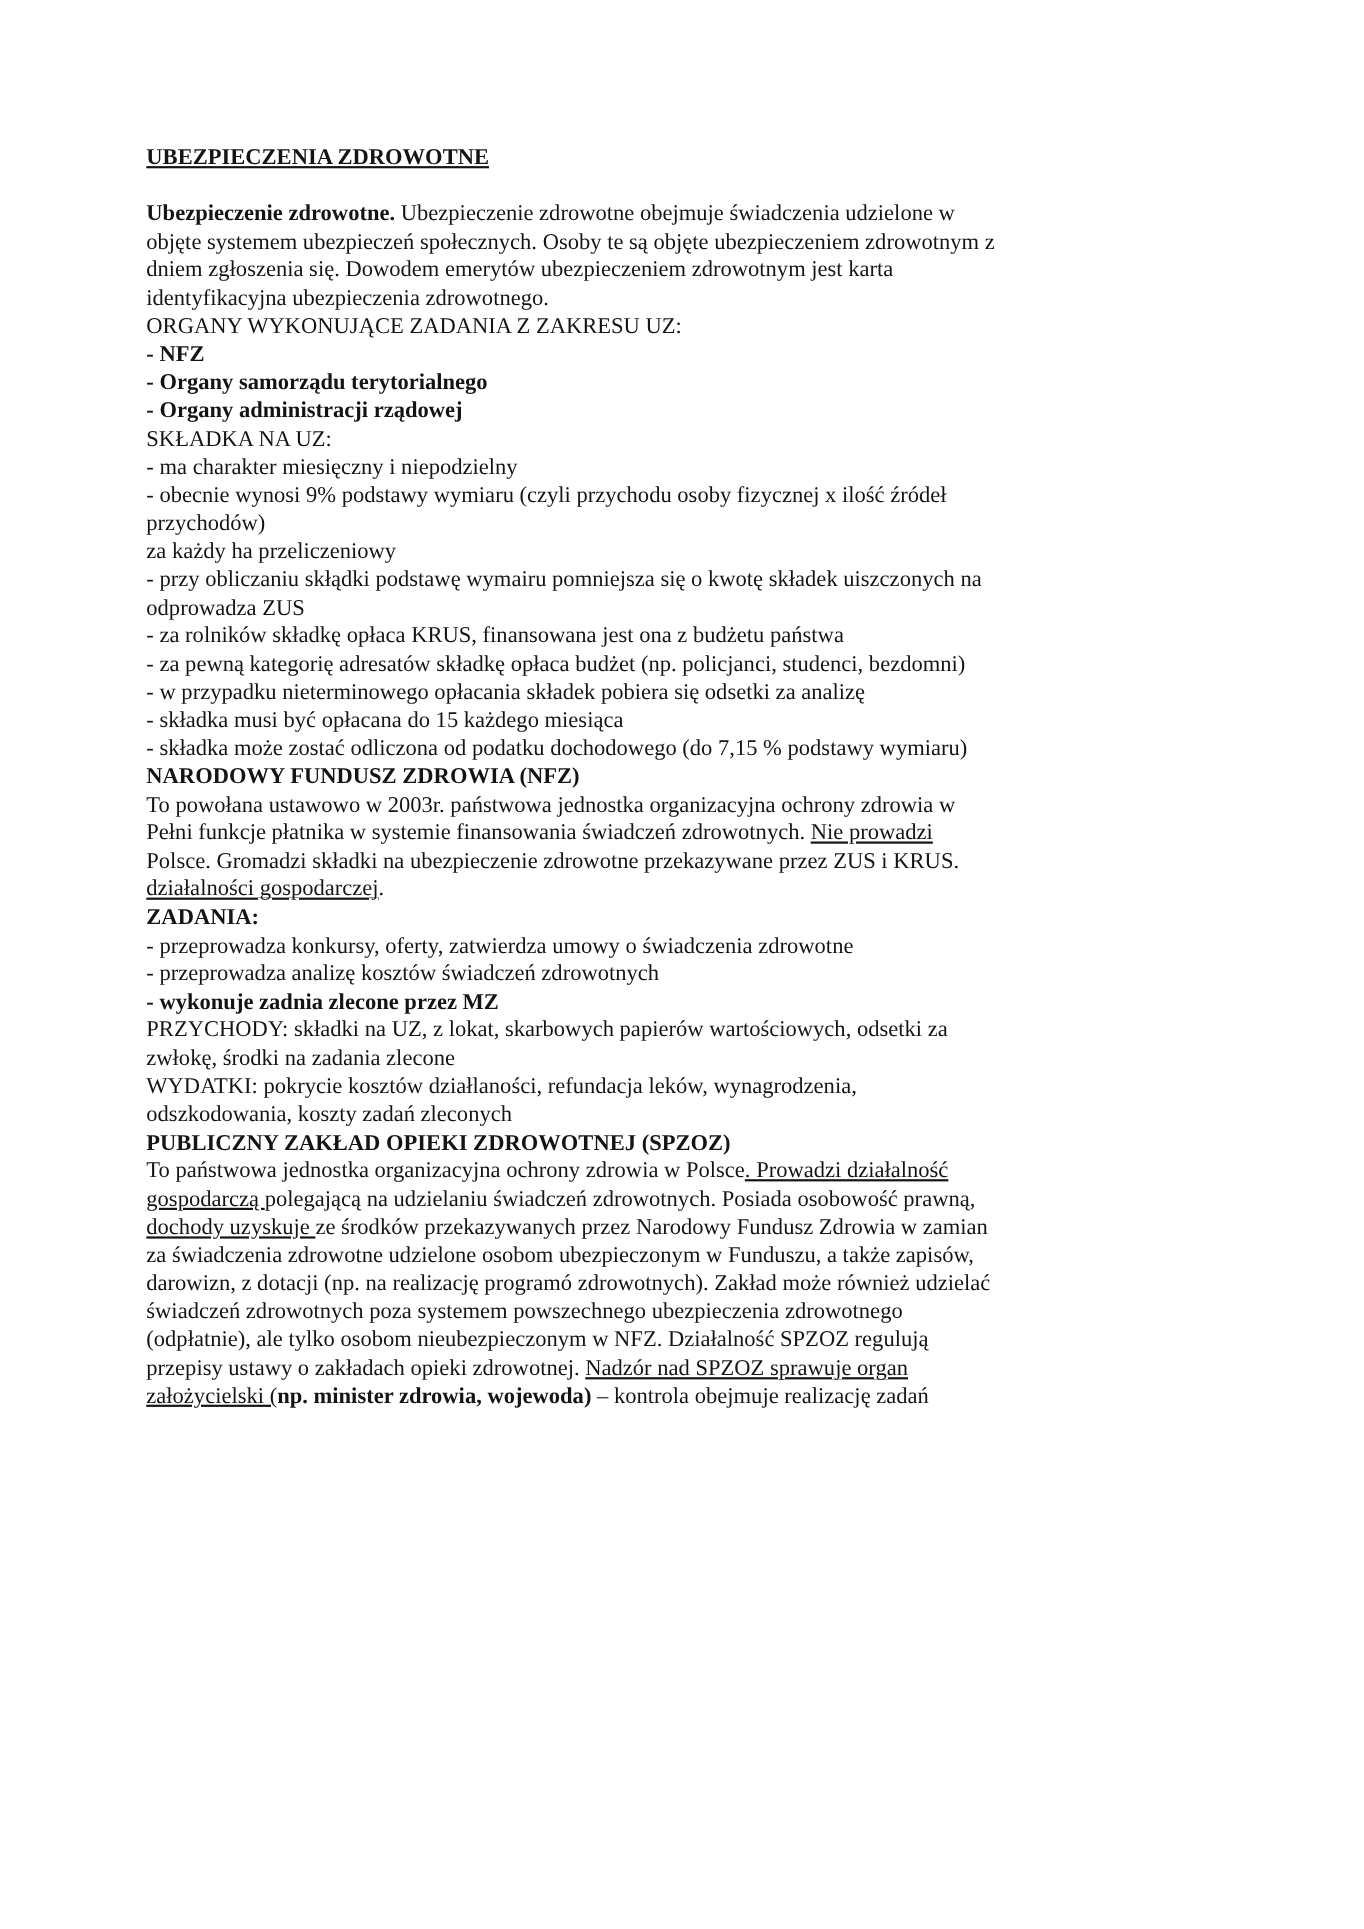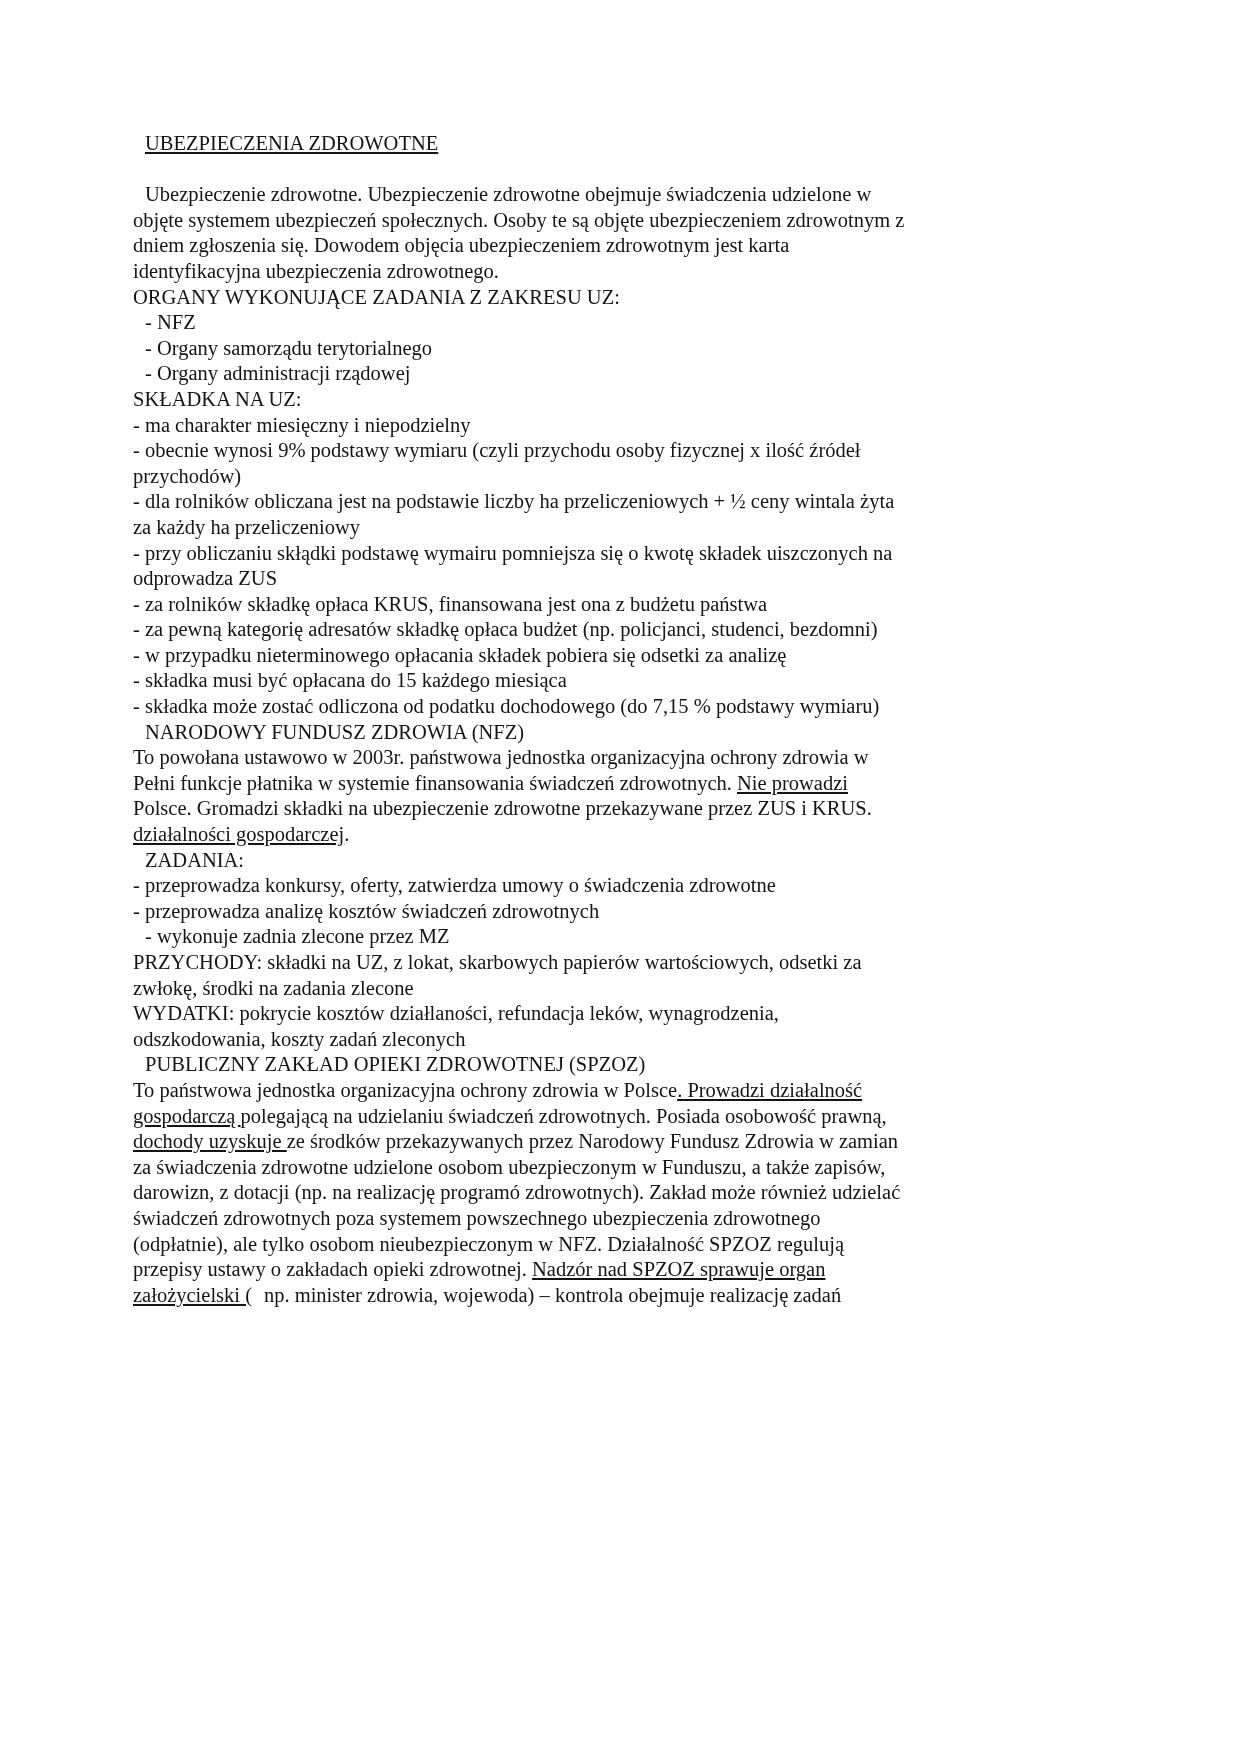--- a/index.html
+++ b/index.html
@@ -14,43 +14,42 @@
   }
   .doc{
     position:absolute;
     left:133px;
     top:131px;
     width:1005px;
     font-size:20.5px;
     line-height:25.6px;
   }
   .line{white-space:pre-wrap;}
-  .b{font-weight:normal;margin-left:12px;}
+  .b{font-weight:bold;}
   .u{text-decoration:underline;}
 </style>
 </head>
 <body>
 
 <div class="page">
   <div class="doc">
       <div class="line"><span class="b u">UBEZPIECZENIA ZDROWOTNE</span></div>
       <div class="line">&nbsp;</div>
       <div class="line"><span class="b">Ubezpieczenie zdrowotne.</span><span> Ubezpieczenie zdrowotne obejmuje świadczenia udzielone w</span></div>
       <div class="line"><span>objęte systemem ubezpieczeń społecznych. Osoby te są objęte ubezpieczeniem zdrowotnym z</span></div>
-      <div class="line"><span>dniem zgłoszenia się. Dowodem objęcia ubezpieczeniem zdrowotnym jest karta</span></div>
+      <div class="line"><span>dniem zgłoszenia się. Dowodem emerytów ubezpieczeniem zdrowotnym jest karta</span></div>
       <div class="line"><span>identyfikacyjna ubezpieczenia zdrowotnego.</span></div>
       <div class="line"><span>ORGANY WYKONUJĄCE ZADANIA Z ZAKRESU UZ:</span></div>
       <div class="line"><span class="b">- NFZ</span></div>
       <div class="line"><span class="b">- Organy samorządu terytorialnego</span></div>
       <div class="line"><span class="b">- Organy administracji rządowej</span></div>
       <div class="line"><span>SKŁADKA NA UZ:</span></div>
       <div class="line"><span>- ma charakter miesięczny i niepodzielny</span></div>
       <div class="line"><span>- obecnie wynosi 9% podstawy wymiaru (czyli przychodu osoby fizycznej x ilość źródeł</span></div>
       <div class="line"><span>przychodów)</span></div>
-      <div class="line"><span>- dla rolników obliczana jest na podstawie liczby ha przeliczeniowych + ½ ceny wintala żyta</span></div>
       <div class="line"><span>za każdy ha przeliczeniowy</span></div>
       <div class="line"><span>- przy obliczaniu skłądki podstawę wymairu pomniejsza się o kwotę składek uiszczonych na</span></div>
       <div class="line"><span>odprowadza ZUS</span></div>
       <div class="line"><span>- za rolników składkę opłaca KRUS, finansowana jest ona z budżetu państwa</span></div>
       <div class="line"><span>- za pewną kategorię adresatów składkę opłaca budżet (np. policjanci, studenci, bezdomni)</span></div>
       <div class="line"><span>- w przypadku nieterminowego opłacania składek pobiera się odsetki za analizę</span></div>
       <div class="line"><span>- składka musi być opłacana do 15 każdego miesiąca</span></div>
       <div class="line"><span>- składka może zostać odliczona od podatku dochodowego (do 7,15 % podstawy wymiaru)</span></div>
       <div class="line"><span class="b">NARODOWY FUNDUSZ ZDROWIA (NFZ)</span></div>
       <div class="line"><span>To powołana ustawowo w 2003r. państwowa jednostka organizacyjna ochrony zdrowia w</span></div>

